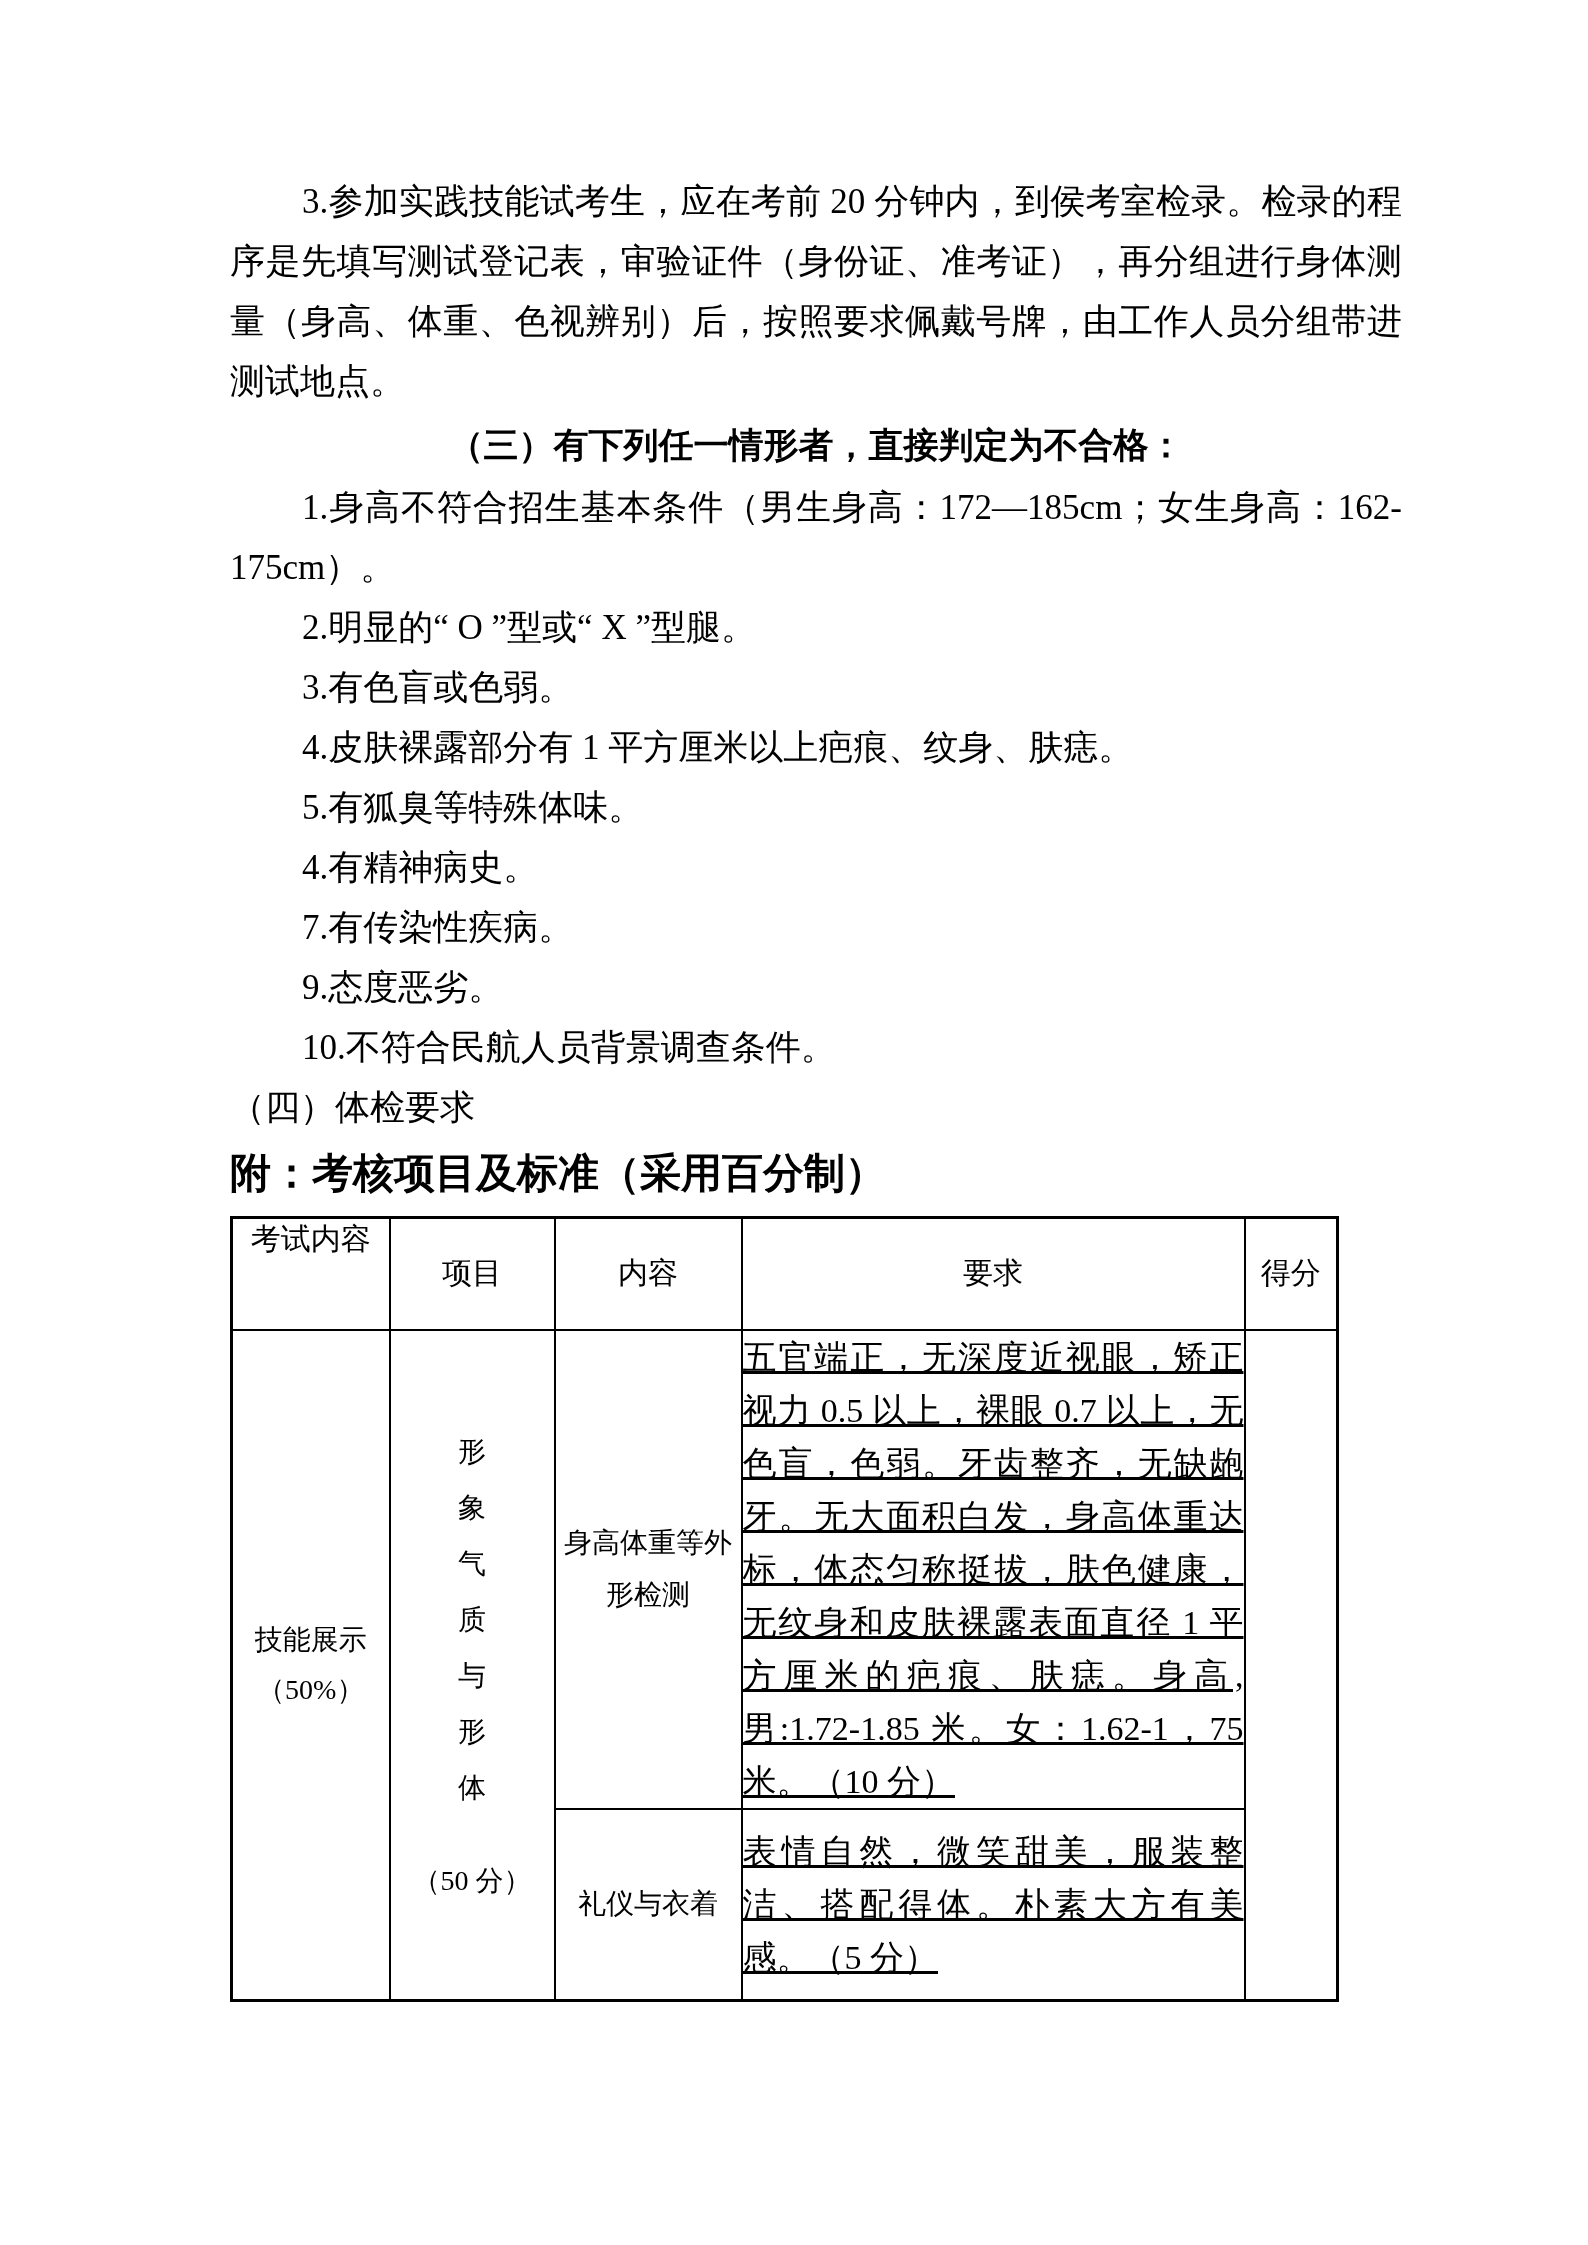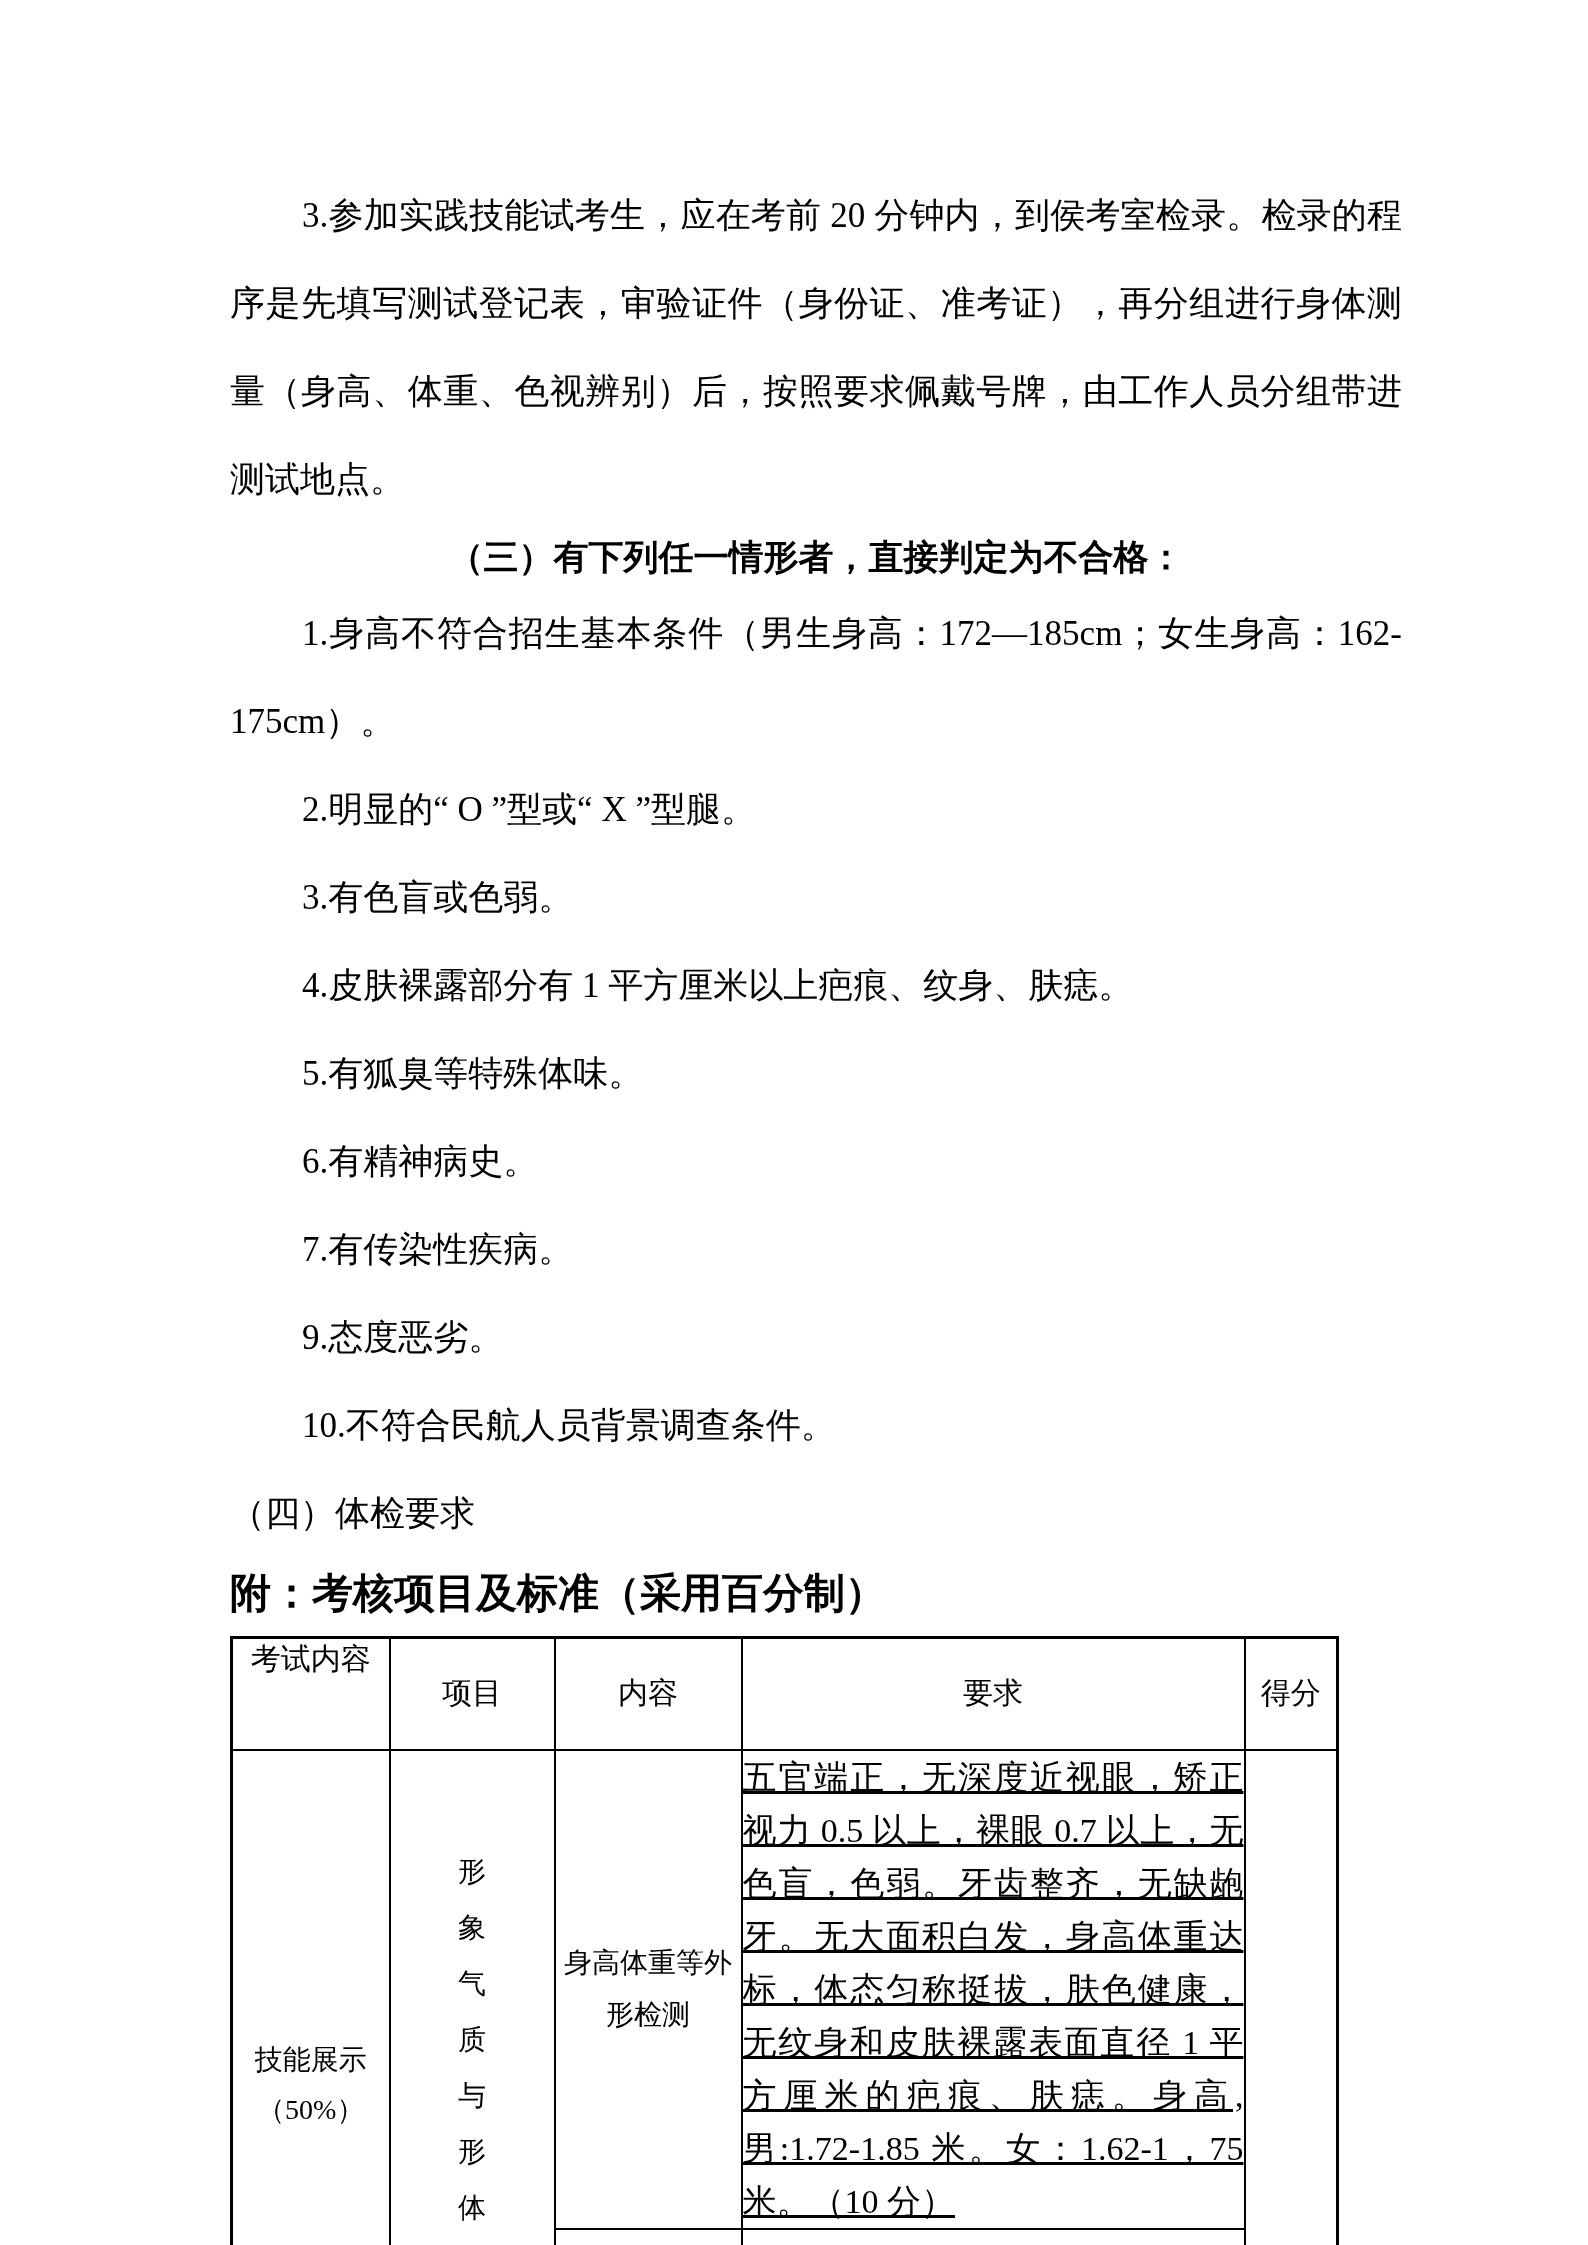--- a/index.html
+++ b/index.html
@@ -10,21 +10,21 @@
     color: #000;
     font-family: "Liberation Serif", "DejaVu Serif", serif;
   }
   .page {
     width: 1588px; height: 2245px;
     padding: 172px 186px 30px 230px;
     overflow: hidden;
   }
   .para {
     font-size: 35px;
-    line-height: 88px;
+    line-height: 60px;
     margin: 0;
     text-align: justify;
     text-indent: 72px;
   }
   .no-indent { text-indent: 0; }
   .heading-bold {
     font-family: "Liberation Sans", "DejaVu Sans", sans-serif;
     font-weight: bold;
     font-size: 35px;
     line-height: 66px;
@@ -103,21 +103,21 @@
 
 
   <p class="heading-bold">（三）有下列任一情形者，直接判定为不合格：</p>
 
   <div>
     <p class="para">1.身高不符合招生基本条件（男生身高：172—185cm；女生身高：162-175cm）。</p>
     <p class="para">2.明显的“ O ”型或“ X ”型腿。</p>
     <p class="para">3.有色盲或色弱。</p>
     <p class="para">4.皮肤裸露部分有 1 平方厘米以上疤痕、纹身、肤痣。</p>
     <p class="para">5.有狐臭等特殊体味。</p>
-    <p class="para">6.有精神病史。</p>
+    <p class="para">4.有精神病史。</p>
     <p class="para">7.有传染性疾病。</p>
     <p class="para">9.态度恶劣。</p>
     <p class="para">10.不符合民航人员背景调查条件。</p>
   </div>
 
   <p class="para no-indent">（四）体检要求</p>
 
 
   <div class="attachment-title">附：考核项目及标准（采用百分制）</div>
 

